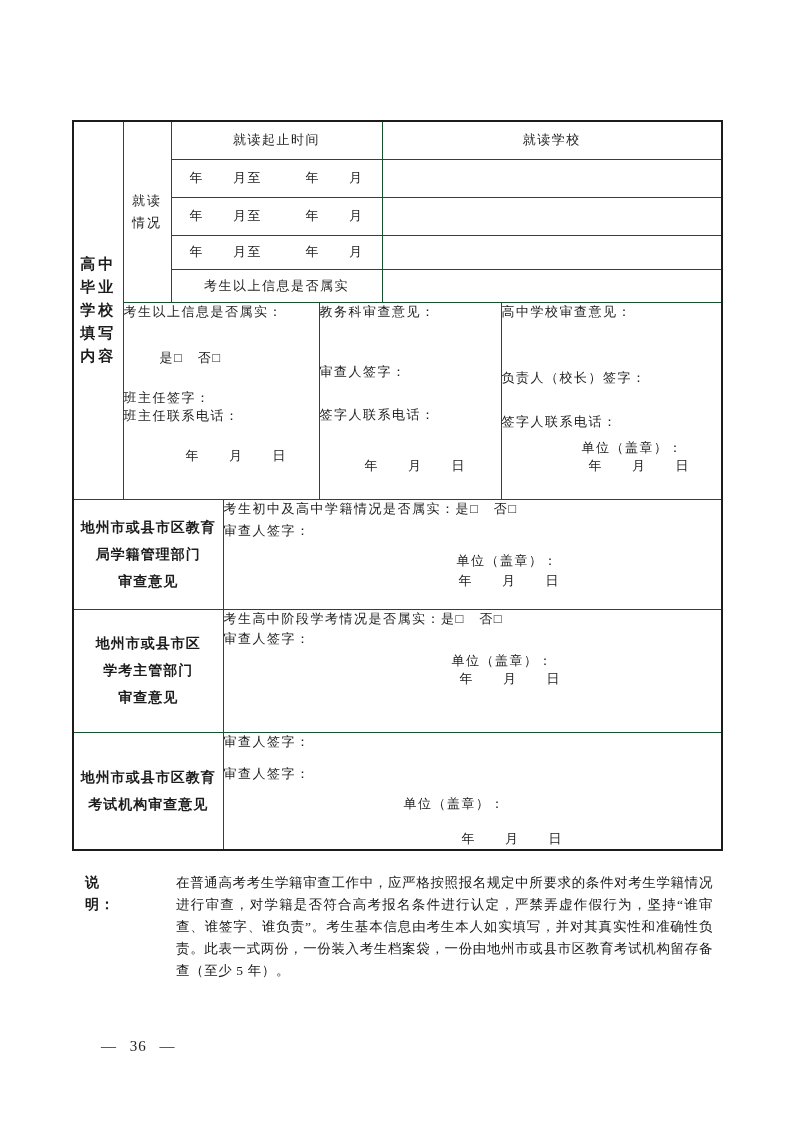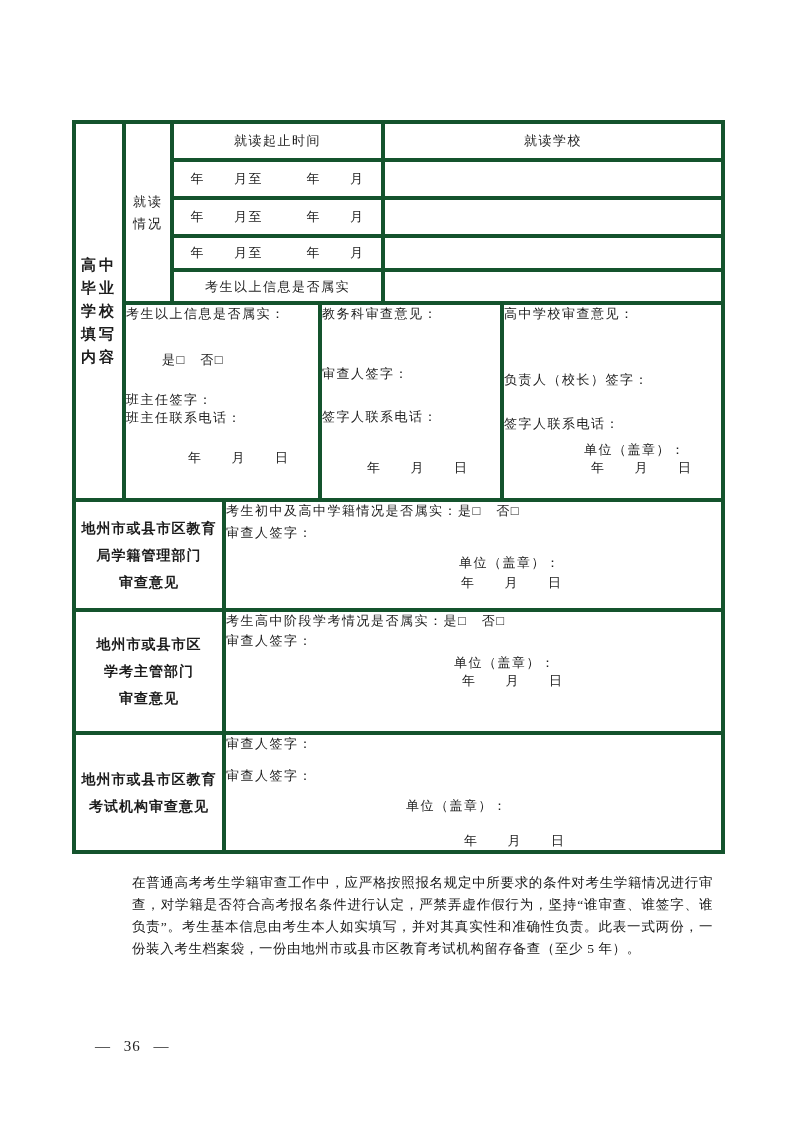--- a/index.html
+++ b/index.html
@@ -1,21 +1,21 @@
 <!DOCTYPE html>
 <html><head>
 <meta charset="utf-8">
 <style>
   html,body{margin:0;padding:0;background:#ffffff;}
   .page{position:relative;width:793px;height:1122px;background:#ffffff;overflow:hidden;
         font-family:"Liberation Serif","DejaVu Serif",serif;color:#181818;}
 
   table.form{position:absolute;left:72px;top:120px;border-collapse:collapse;table-layout:fixed;
              border:2px solid #1c1c1c;}
-  .form td{border:4px solid #14532d;padding:0;font-size:13px;letter-spacing:1.5px;
+  .form td{border:1px solid #14532d;padding:0;font-size:13px;letter-spacing:1.5px;
            vertical-align:top;color:#1c1c1c;}
   tr.h38{height:38px;} tr.h34{height:34px;} tr.h33{height:33px;}
   tr.h197{height:197px;} tr.h110{height:110px;} tr.h123{height:123px;} tr.h118{height:118px;}
 
   td.mid{vertical-align:middle;text-align:center;}
   .pre{white-space:pre-line;}
   .side-head{font-weight:bold;font-size:15px;line-height:23px;letter-spacing:3px;}
   .enroll-label{font-size:13px;line-height:22px;letter-spacing:2px;}
   .colhead{letter-spacing:2px;}
   .sec-head{font-weight:bold;font-size:14px;line-height:27px;letter-spacing:1px;}
@@ -28,21 +28,21 @@
   .c-sign{margin-top:48px;} .c-phone{margin-top:26px;} .c-seal{margin-top:8px;padding-left:80px;}
   .c-date{padding-left:87px;}
   .s2-sign{margin-top:4px;}  .s2-seal{margin-top:12px;padding-left:233px;} .s2-date{margin-top:2px;padding-left:235px;}
   .s3-sign{margin-top:2px;}  .s3-seal{margin-top:4px;padding-left:228px;}  .s3-date{padding-left:236px;}
   .s4-sign{margin-top:14px;} .s4-seal{margin-top:12px;padding-left:180px;} .s4-date{margin-top:17px;padding-left:238px;}
 
   .note{position:absolute;left:85px;top:872px;width:628px;display:flex;}
   .note-label{font-weight:bold;font-size:14px;flex:0 0 44px;line-height:22px;letter-spacing:1px;}
   .note-body{font-size:13.5px;line-height:22px;text-align:justify;letter-spacing:0.6px;flex:1;margin-left:47px;}
 
-  .pageno{position:absolute;left:95px;top:1038px;font-size:15px;letter-spacing:1px;word-spacing:8px;color:#222;}
+  .pageno{position:absolute;left:101px;top:1038px;font-size:15px;letter-spacing:1px;word-spacing:8px;color:#222;}
 </style>
 </head>
 <body>
 
 <div class="page">
 
   <table class="form">
     <colgroup>
       <col style="width:50px">
         <col style="width:48px">
@@ -146,18 +146,19 @@
         <div class="line">审查人签字：</div>
         <div class="line s4-sign">审查人签字：</div>
         <div class="line s4-seal">单位（盖章）：</div>
         <div class="line s4-date">年　　月　　日</div>
       </td>
     </tr>
   </tbody>
     </table>
 
   <div class="note">
+    <div class="note-label">说明：</div>
     <div class="note-body">在普通高考考生学籍审查工作中，应严格按照报名规定中所要求的条件对考生学籍情况进行审查，对学籍是否符合高考报名条件进行认定，严禁弄虚作假行为，坚持“谁审查、谁签字、谁负责”。考生基本信息由考生本人如实填写，并对其真实性和准确性负责。此表一式两份，一份装入考生档案袋，一份由地州市或县市区教育考试机构留存备查（至少 5 年）。</div>
   </div>
 
   <div class="pageno">— 36 —</div>
 
 </div>
 
 </body></html>

